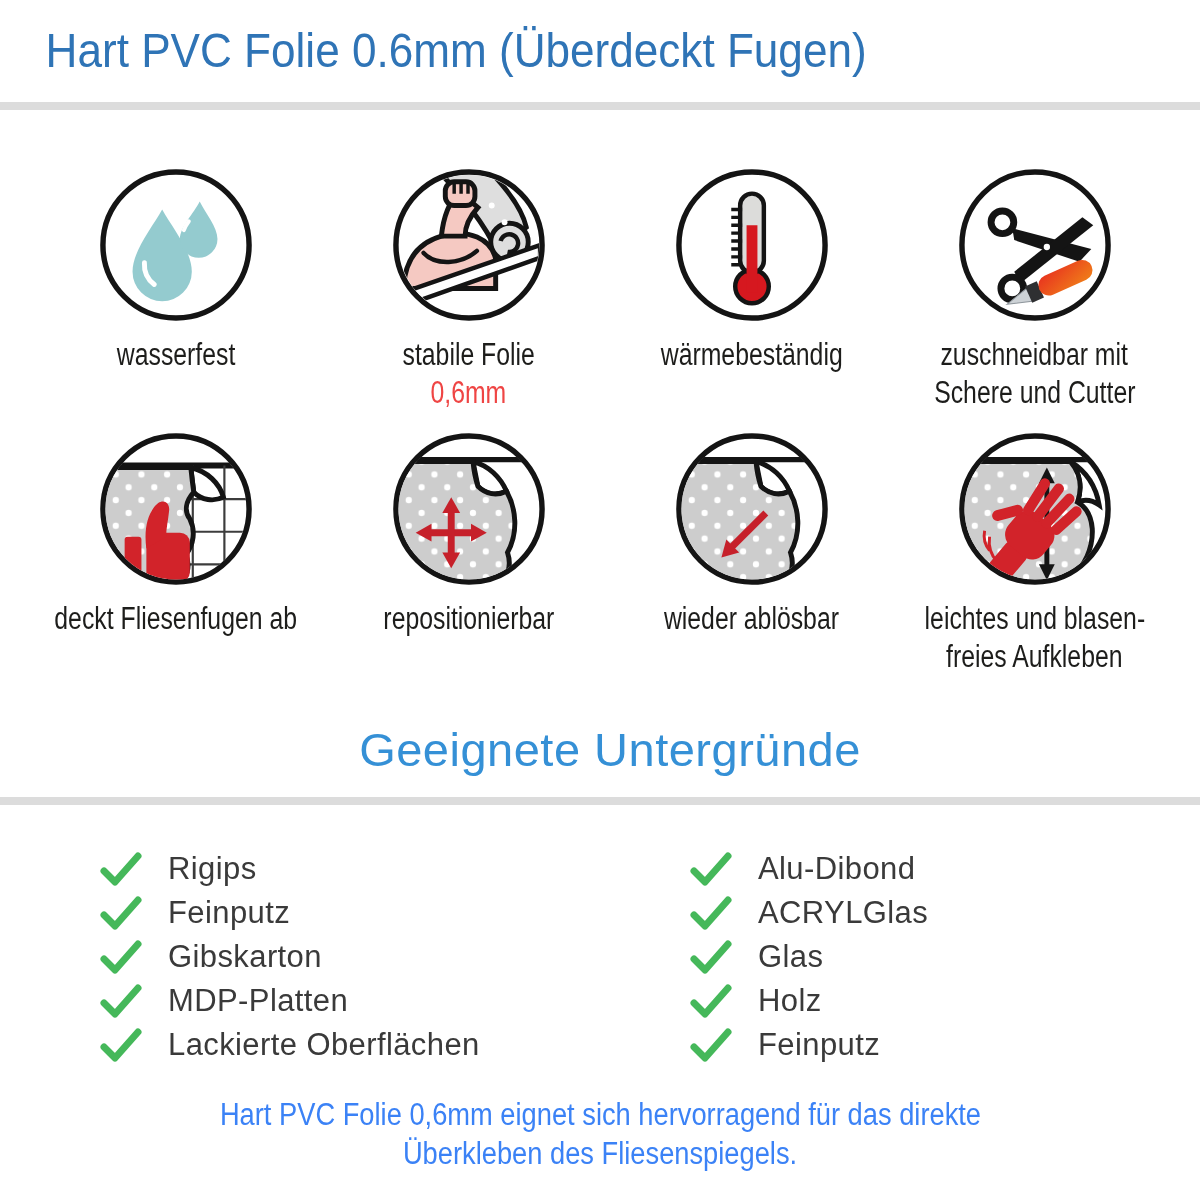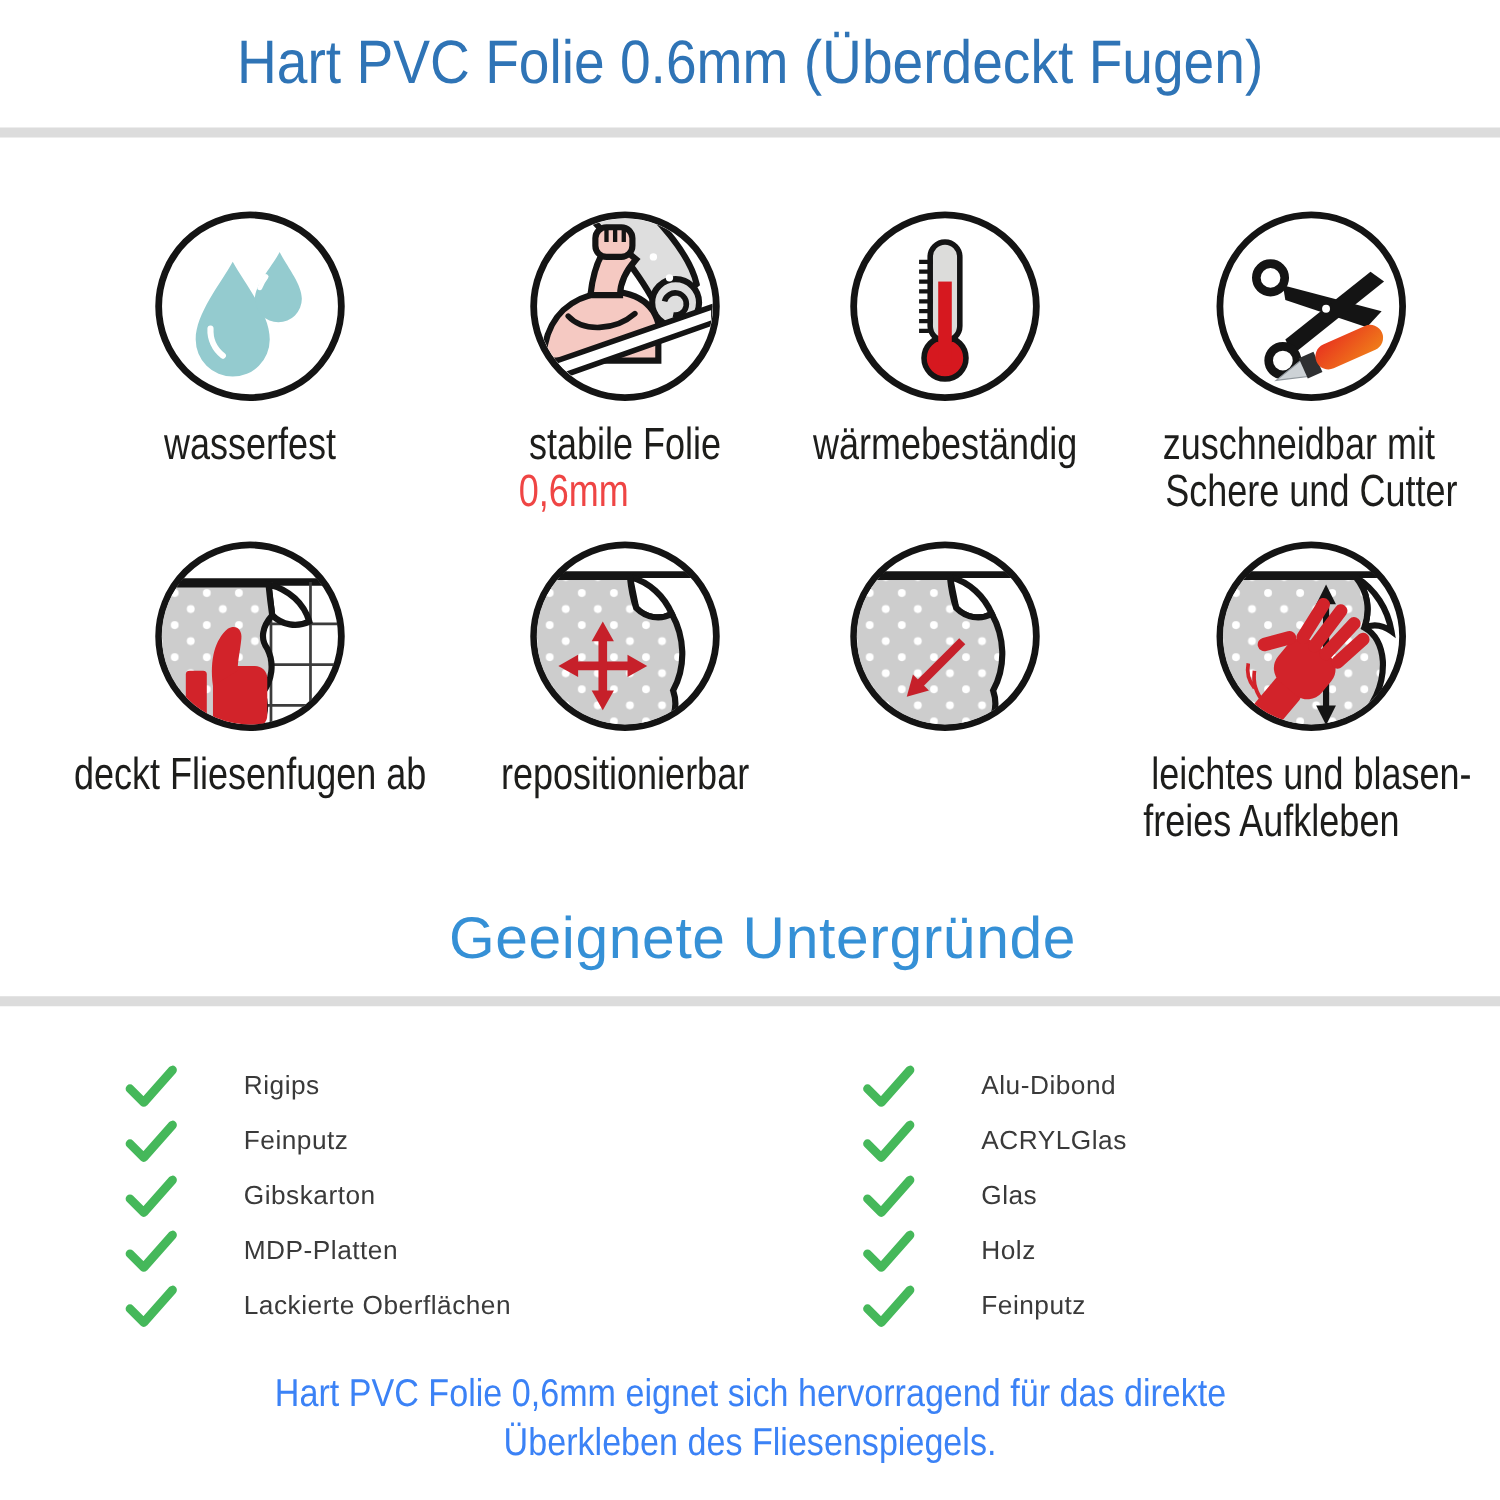--- a/index.html
+++ b/index.html
@@ -1,45 +1,45 @@
 <!DOCTYPE html>
 <html><head>
 <meta charset="utf-8">
 <style>
   html,body{margin:0;padding:0;background:#fff;}
   body{width:1200px;height:1200px;overflow:hidden;
        font-family:"Liberation Sans","DejaVu Sans",sans-serif;
        -webkit-font-smoothing:antialiased;}
   .page{position:relative;width:1200px;height:1200px;background:#fff;}
 
-  .title{padding-top:22px;text-align:center;font-size:49px;color:#2f74b6;white-space:nowrap;}
+  .title{padding-top:22px;text-align:left;font-size:49px;color:#2f74b6;white-space:nowrap;}
   .title span{display:inline-block;transform:scaleX(.9);transform-origin:50% 50%;}
 
   .hbar{height:8px;background:#dcdcdc;}
   .hbar.top{margin-top:24px;}
   .hbar.mid{margin-top:20px;}
 
   .features{display:grid;grid-template-columns:repeat(4,1fr);
             padding:0 24px;margin-top:56px;row-gap:12px;}
   .feat{display:flex;flex-direction:column;align-items:center;}
   .feat svg.icon{width:158px;height:158px;display:block;}
-  .cap{margin-top:12px;font-size:36px;color:#1d1d1b;
+  .cap{margin-top:12px;text-align:center;font-size:31px;color:#1d1d1b;
        line-height:38px;height:82px;}
   .cap .ln{display:block;}
   .cap .ln span{display:inline-block;transform:scaleX(.8);transform-origin:50% 50%;white-space:nowrap;}
   .cap .accent-red span{color:#ef4544;}
 
   .surfaces-heading{margin-top:40px;text-align:center;font-size:47px;
                     color:#3590d6;letter-spacing:.5px;margin-left:20px;}
 
   .check-section{display:flex;margin-top:42px;padding-left:100px;}
   .check-col{list-style:none;margin:0;padding:0;}
   .check-col.left{width:590px;}
   .check-col li{display:flex;align-items:center;height:44px;
-                font-size:21px;color:#3a3a3a;letter-spacing:.4px;gap:27px;}
+                font-size:31px;color:#3a3a3a;letter-spacing:.4px;}
   .ck{width:42px;height:34px;margin-right:26px;flex:0 0 auto;}
 
   .note{margin-top:28px;text-align:center;font-size:31px;color:#3b82f6;line-height:39px;}
   .note .ln{display:block;}
   .note .ln span{display:inline-block;transform:scaleX(.88);transform-origin:50% 50%;white-space:nowrap;}
 </style>
 </head>
 <body>
 
 <svg width="0" height="0" style="position:absolute" aria-hidden="true">
@@ -214,20 +214,21 @@
         <circle cx="80" cy="80" r="74" fill="#fff" stroke="#141414" stroke-width="5.5"></circle>
         <g clip-path="url(#c7)">
           <line x1="2" y1="30" x2="158" y2="30" stroke="#141414" stroke-width="5.5"></line>
           <path d="M84,32 C100,36 112,48 118,62 C108,67 96,65 89,57 Z" fill="#fff" stroke="#141414" stroke-width="5"></path>
           <path d="M2,32 L84,32 C85,42 87,51 89,57 C97,65 108,67 118,62 C128,80 130,104 119,124 C123,136 120,147 112,156 L2,156 Z" fill="url(#dots)" stroke="#141414" stroke-width="5"></path>
           <line x1="94" y1="84" x2="60" y2="118" stroke="#c6202a" stroke-width="7"></line>
           <polygon points="49,129 67,124 54,111" fill="#c6202a"></polygon>
         </g>
       </svg>
       <div class="cap">
+        <div class="ln"><span>wieder ablösbar</span></div>
       </div>
     </div>
 
     <div class="feat">
       <svg class="icon" viewBox="0 0 160 160">
         <defs>
             <clipPath id="c8">
               <circle cx="80" cy="80" r="71.5"></circle>
             </clipPath>
           </defs>

